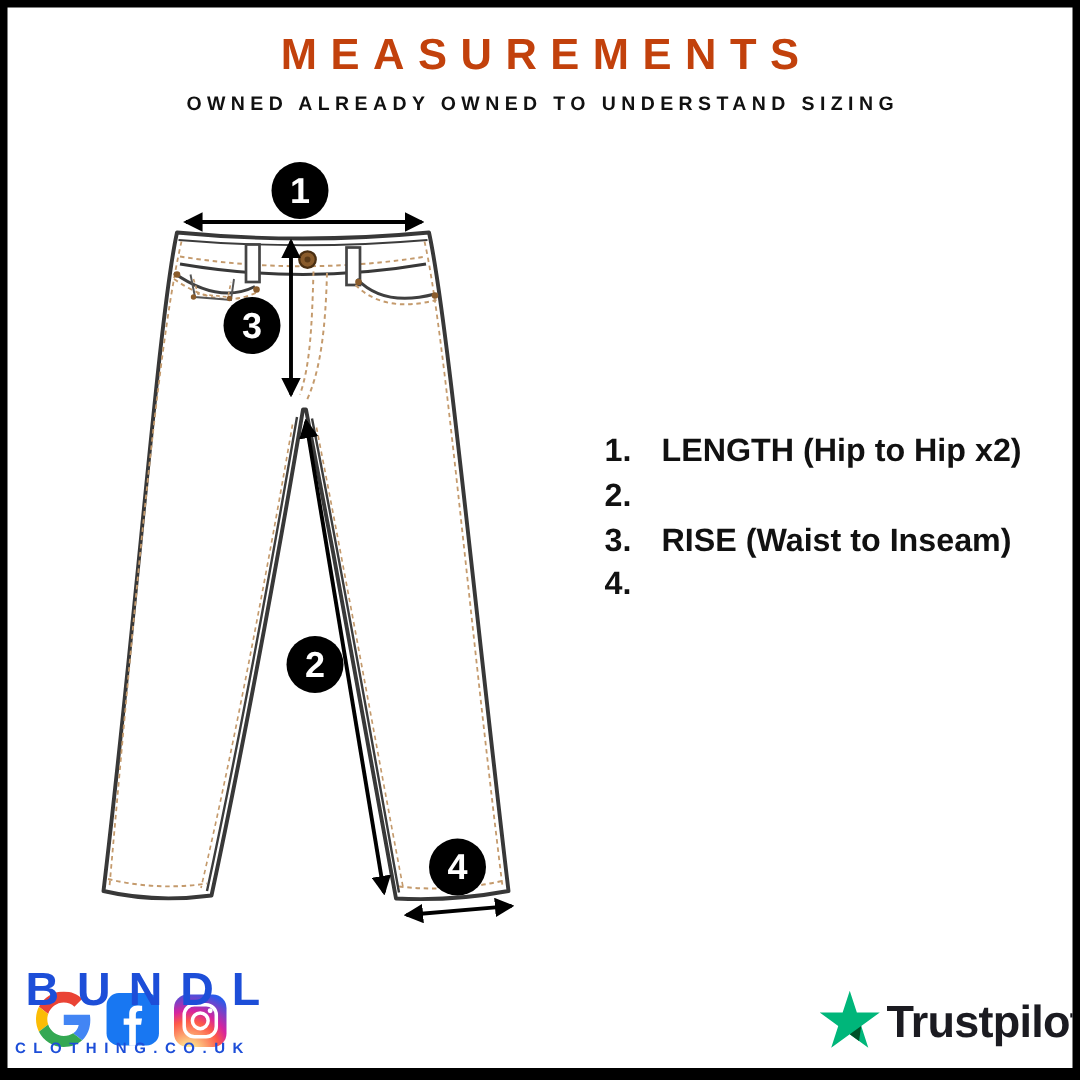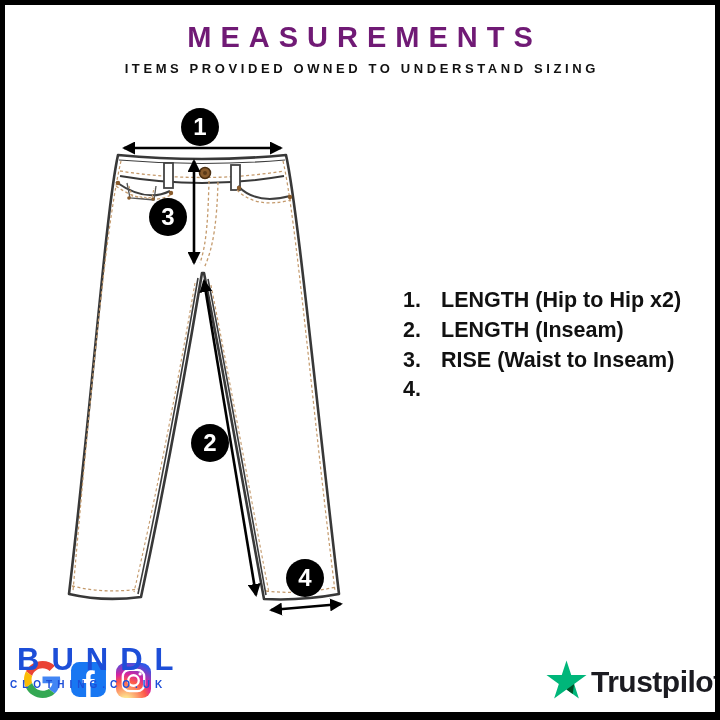--- a/index.html
+++ b/index.html
@@ -10,21 +10,21 @@
     background:#fff;
     border:5px solid #000;
     border-bottom-width:8px;
     font-family:"Liberation Sans",sans-serif;
     overflow:hidden;
   }
   
   .title{
     position:absolute;top:16px;left:0;right:0;
     text-align:center;
-    font-size:29px;font-weight:bold;color:#701a75;
+    font-size:29px;font-weight:bold;color:#c2410c;
     letter-spacing:9px;padding-left:9px;
     white-space:nowrap;
   }
   .subtitle{
     position:absolute;top:55px;left:0;right:0;
     text-align:center;
     font-size:13px;font-weight:bold;color:#111;
     letter-spacing:3.6px;padding-left:3.6px;
     line-height:18.5px;white-space:nowrap;
   }
@@ -38,32 +38,32 @@
   
   .social{position:absolute;left:19px;top:656px;display:flex;gap:9px;align-items:center;}
   .social-badge{width:37px;height:37px;display:block;}
   .ig-badge{
     width:35px;height:35px;border-radius:9px;margin-top:1px;
     background:radial-gradient(circle at 28% 110%, #fdf497 0%, #fdf497 5%, #fd5949 45%, #d6249f 60%, #285AEB 90%);
     display:flex;align-items:center;justify-content:center;
   }
   .brand{position:absolute;left:0;right:0;top:639px;text-align:left;color:#1d4ed8;}
   .brand-name{font-size:31px;font-weight:bold;letter-spacing:12px;padding-left:12px;line-height:32px;white-space:nowrap;}
-  .brand-domain{font-size:10px;font-weight:bold;letter-spacing:5px;padding-left:5px;margin-top:3px;white-space:nowrap;}
+  .brand-domain{font-size:10px;font-weight:bold;letter-spacing:5px;padding-left:5px;margin-top:18px;white-space:nowrap;}
   .trustpilot{position:absolute;left:540px;top:655px;display:flex;align-items:center;gap:3px;}
   .tp-label{font-size:30px;font-weight:600;color:#1b1b21;letter-spacing:-0.5px;}
 </style>
 </head>
 <body>
 
 <div class="page">
 
   <div class="title">MEASUREMENTS</div>
   <div class="subtitle">
-    <div>ITEMS PROVIDED OWNED TO UNDERSTAND SIZING</div>
+    <div>OWNED ALREADY OWNED TO UNDERSTAND SIZING</div>
   </div>
 
   <div class="jeans-wrap">
     <svg width="340" height="520" viewBox="0 0 340 520">
       <defs>
         <marker id="ah" viewBox="0 0 10 10" refX="8.5" refY="5" markerWidth="5" markerHeight="5" orient="auto-start-reverse">
           <path d="M0,0 L10,5 L0,10 z" fill="#000"></path>
         </marker>
       </defs>
 
@@ -140,21 +140,20 @@
     </svg>
   </div>
 
   <div class="legend">
     <div class="legend-row">
       <span class="legend-num">1.</span>
       <span>LENGTH (Hip to Hip x2)</span>
     </div>
     <div class="legend-row">
       <span class="legend-num">2.</span>
-      <span>LENGTH (Inseam)</span>
     </div>
     <div class="legend-row">
       <span class="legend-num">3.</span>
       <span>RISE (Waist to Inseam)</span>
     </div>
     <div class="legend-row">
       <span class="legend-num">4.</span>
     </div>
   </div>
 

